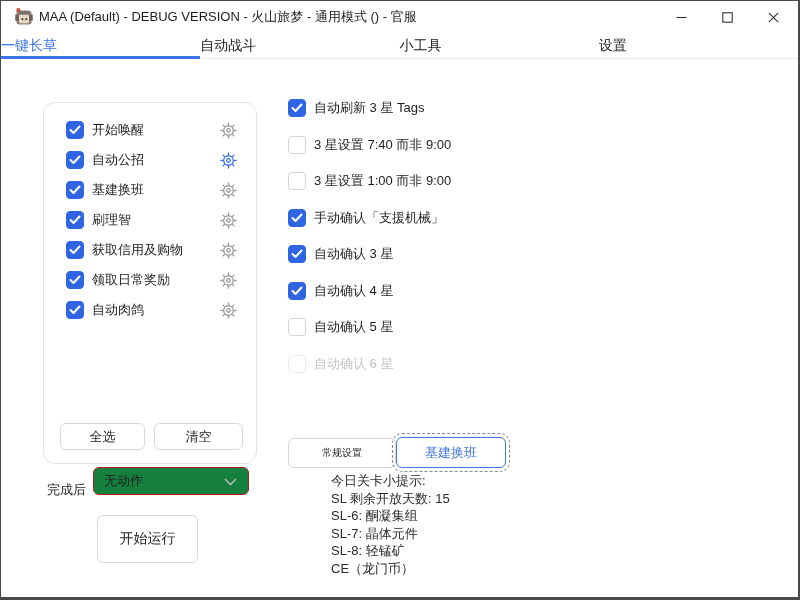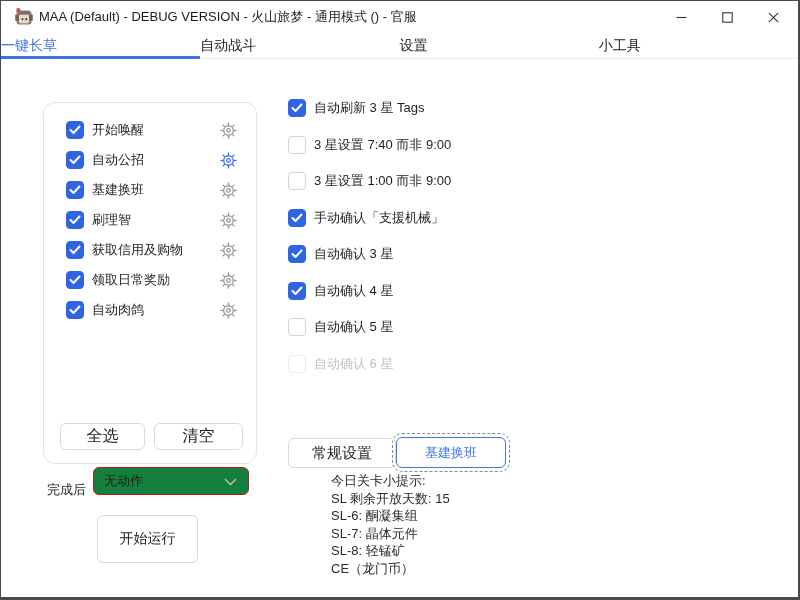--- a/index.html
+++ b/index.html
@@ -33,40 +33,40 @@
 
   .checkbox { position:relative; width:18px; height:18px; border-radius:4px; border:1px solid #d4d4d4; background:#fff; flex:none; cursor:pointer; }
   .checkbox .check { display:none; position:absolute; left:2px; top:3px; }
   .checkbox.checked { background:#2f65e2; border-color:#2f65e2; }
   .checkbox.checked .check { display:block; }
 
   .gear { color:#9a9a9a; flex:none; cursor:pointer; }
   .gear.active { color:#3e75e6; }
 
   .panel-buttons { position:absolute; left:0; bottom:13px; width:100%; }
-  .btn { background:#fff; border:1px solid #d9d9d9; border-radius:6px; font-size:16px; color:#1f1f1f; cursor:pointer; font-family:inherit; }
+  .btn { background:#fff; border:1px solid #d9d9d9; border-radius:6px; font-size:13px; color:#1f1f1f; cursor:pointer; font-family:inherit; }
   .select-all-btn { position:absolute; left:16px; bottom:0; width:85px; height:27px; }
   .clear-btn { position:absolute; left:110px; bottom:0; width:89px; height:27px; }
 
   
   .after-label { position:absolute; left:46px; top:475px; height:28px; line-height:28px; font-size:13px; color:#1f1f1f; }
   .combo { position:absolute; left:92px; top:466px; width:156px; height:28px; border:1px solid #b91c1c; border-radius:6px; background:#15803d; cursor:pointer; }
   .combo-value { position:absolute; left:10px; top:0; line-height:26px; font-size:13px; color:#1f1f1f; }
   .combo-chevron { position:absolute; right:11px; top:10px; }
 
   .start-btn { position:absolute; left:96px; top:514px; width:101px; height:48px; font-size:14px; }
 
   
   .recruit-options { position:absolute; left:287px; top:98px; display:flex; flex-direction:column; gap:18.5px; }
   .opt-row { display:flex; align-items:flex-start; height:18px; cursor:pointer; }
   .opt-row .opt-label { font-size:13px; margin-left:8px; color:#1f1f1f; white-space:nowrap; }
   .opt-row.disabled .opt-label { color:#c3c3c3; }
   .opt-row.disabled .checkbox { border-color:#ededed; }
 
-  .normal-settings-btn { position:absolute; left:287px; top:437px; width:108px; height:30px; font-size:15px; }
+  .normal-settings-btn { position:absolute; left:287px; top:437px; width:108px; height:30px; font-size:10px; }
   .advanced-settings-btn { position:absolute; left:395px; top:436px; width:110px; height:31px; font-size:13px;
     color:#3e75e6; border:1.5px solid #4377e6; border-radius:6px; background:#fff;
     outline:1px dashed #8a8a8a; outline-offset:3px; cursor:pointer; font-family:inherit; }
 
   .stage-tips { position:absolute; left:330px; top:471px; font-size:13px; color:#2b2b2b; line-height:17.6px; }
 </style>
 </head>
 <body>
 
 <div class="window">
@@ -98,22 +98,22 @@
         <svg width="11" height="11" viewBox="0 0 11 11">
             <path d="M0.8 0.8 L10.2 10.2 M10.2 0.8 L0.8 10.2" stroke="#333" stroke-width="1.1" fill="none"></path>
           </svg>
       </div>
     </div>
   </div>
 
   <div class="tabbar">
       <div class="tab active"><span class="tab-label">一键长草</span></div>
       <div class="tab"><span class="tab-label">自动战斗</span></div>
+      <div class="tab"><span class="tab-label">小工具</span></div>
       <div class="tab"><span class="tab-label">设置</span></div>
-      <div class="tab"><span class="tab-label">小工具</span></div>
     </div>
 
   <div class="task-panel">
     <div class="task-list">
         <div class="task-row">
       <span class="checkbox checked">
         <svg class="check" width="12" height="10" viewBox="0 0 12 10">
               <polyline points="1.5,5 4.5,8 10.5,1.5" fill="none" stroke="#fff" stroke-width="2" stroke-linecap="round" stroke-linejoin="round"></polyline>
             </svg>
       </span>

